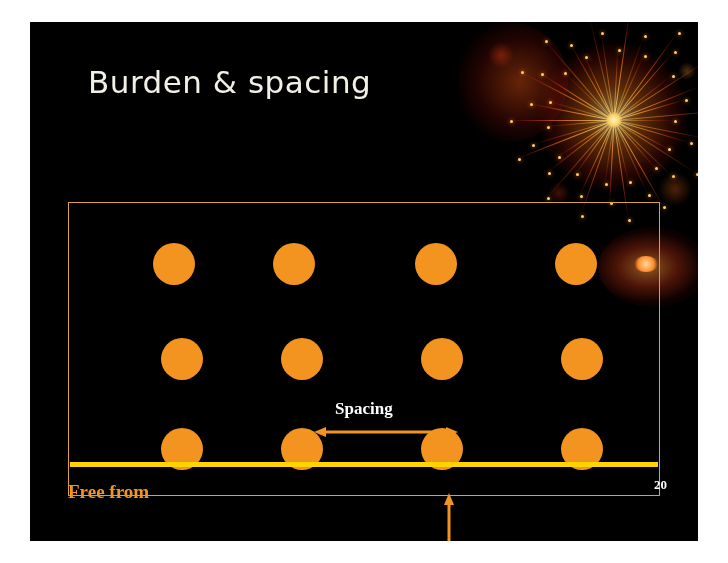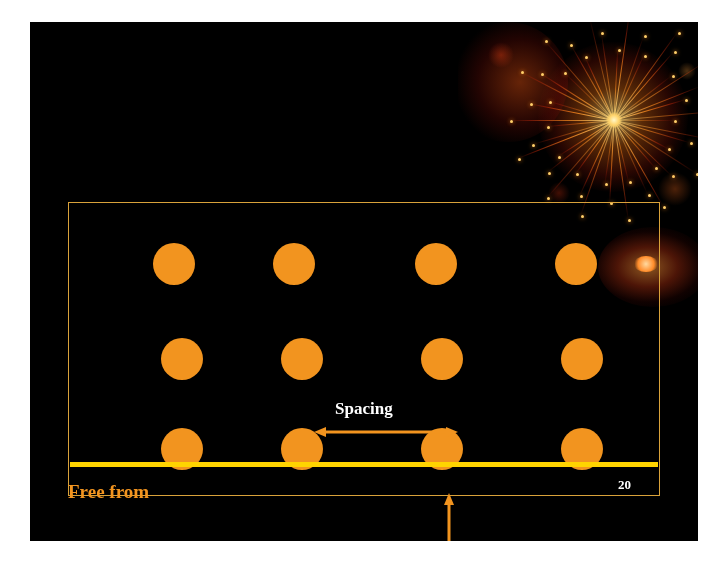--- a/index.html
+++ b/index.html
@@ -39,21 +39,21 @@
 
   .free-face-line{position:absolute;left:40px;top:440px;width:588px;height:5px;background:#ffd400;}
   .free-face-label{position:absolute;left:38px;top:459px;font-size:19px;font-weight:bold;color:#f2941f;}
 
   .spacing-label{position:absolute;left:266px;top:196px;font-size:17px;font-weight:bold;color:#ffffff;}
 
   
   .h-arrow{position:absolute;left:245px;top:223px;width:144px;height:12px;}
   .v-arrow{position:absolute;left:374px;top:290px;width:12px;height:125px;}
 
-  .page-num{position:absolute;left:588px;top:455px;font-size:13px;font-weight:bold;color:#ffffff;}
+  .page-num{position:absolute;left:624px;top:455px;font-size:13px;font-weight:bold;color:#ffffff;}
 </style>
 </head>
 <body>
 
 <div class="slide">
 
   <div class="fw-wrap">
     <div class="fw-glow"></div>
     <div class="fw-glow2"></div>
     <div id="rays">
@@ -144,20 +144,21 @@
         <div class="ember" style="left: 90px; top: 160px; width: 22px; height: 22px; background: radial-gradient(circle, rgba(220, 50, 15, 0.3) 0%, rgba(0, 0, 0, 0) 70%);"></div>
         <div class="ember" style="left: 220px; top: 40px; width: 18px; height: 18px; background: radial-gradient(circle, rgba(255, 160, 60, 0.3) 0%, rgba(0, 0, 0, 0) 70%);"></div>
       </div>
     <div class="fw-core"></div>
   </div>
   <div class="fw2">
     <div class="g"></div>
     <div class="c"></div>
   </div>
 
+  <div class="title">Burden &amp; spacing</div>
 
 
   <div class="box">
     <div id="holes">
         <div class="hole" style="left: 84px; top: 40px; background: rgb(242, 148, 31);"></div>
         <div class="hole" style="left: 204px; top: 40px; background: rgb(242, 148, 31);"></div>
         <div class="hole" style="left: 346px; top: 40px; background: rgb(242, 148, 31);"></div>
         <div class="hole" style="left: 486px; top: 40px; background: rgb(242, 148, 31);"></div>
         <div class="hole" style="left: 92px; top: 135px; background: rgb(242, 148, 31);"></div>
         <div class="hole" style="left: 212px; top: 135px; background: rgb(242, 148, 31);"></div>

